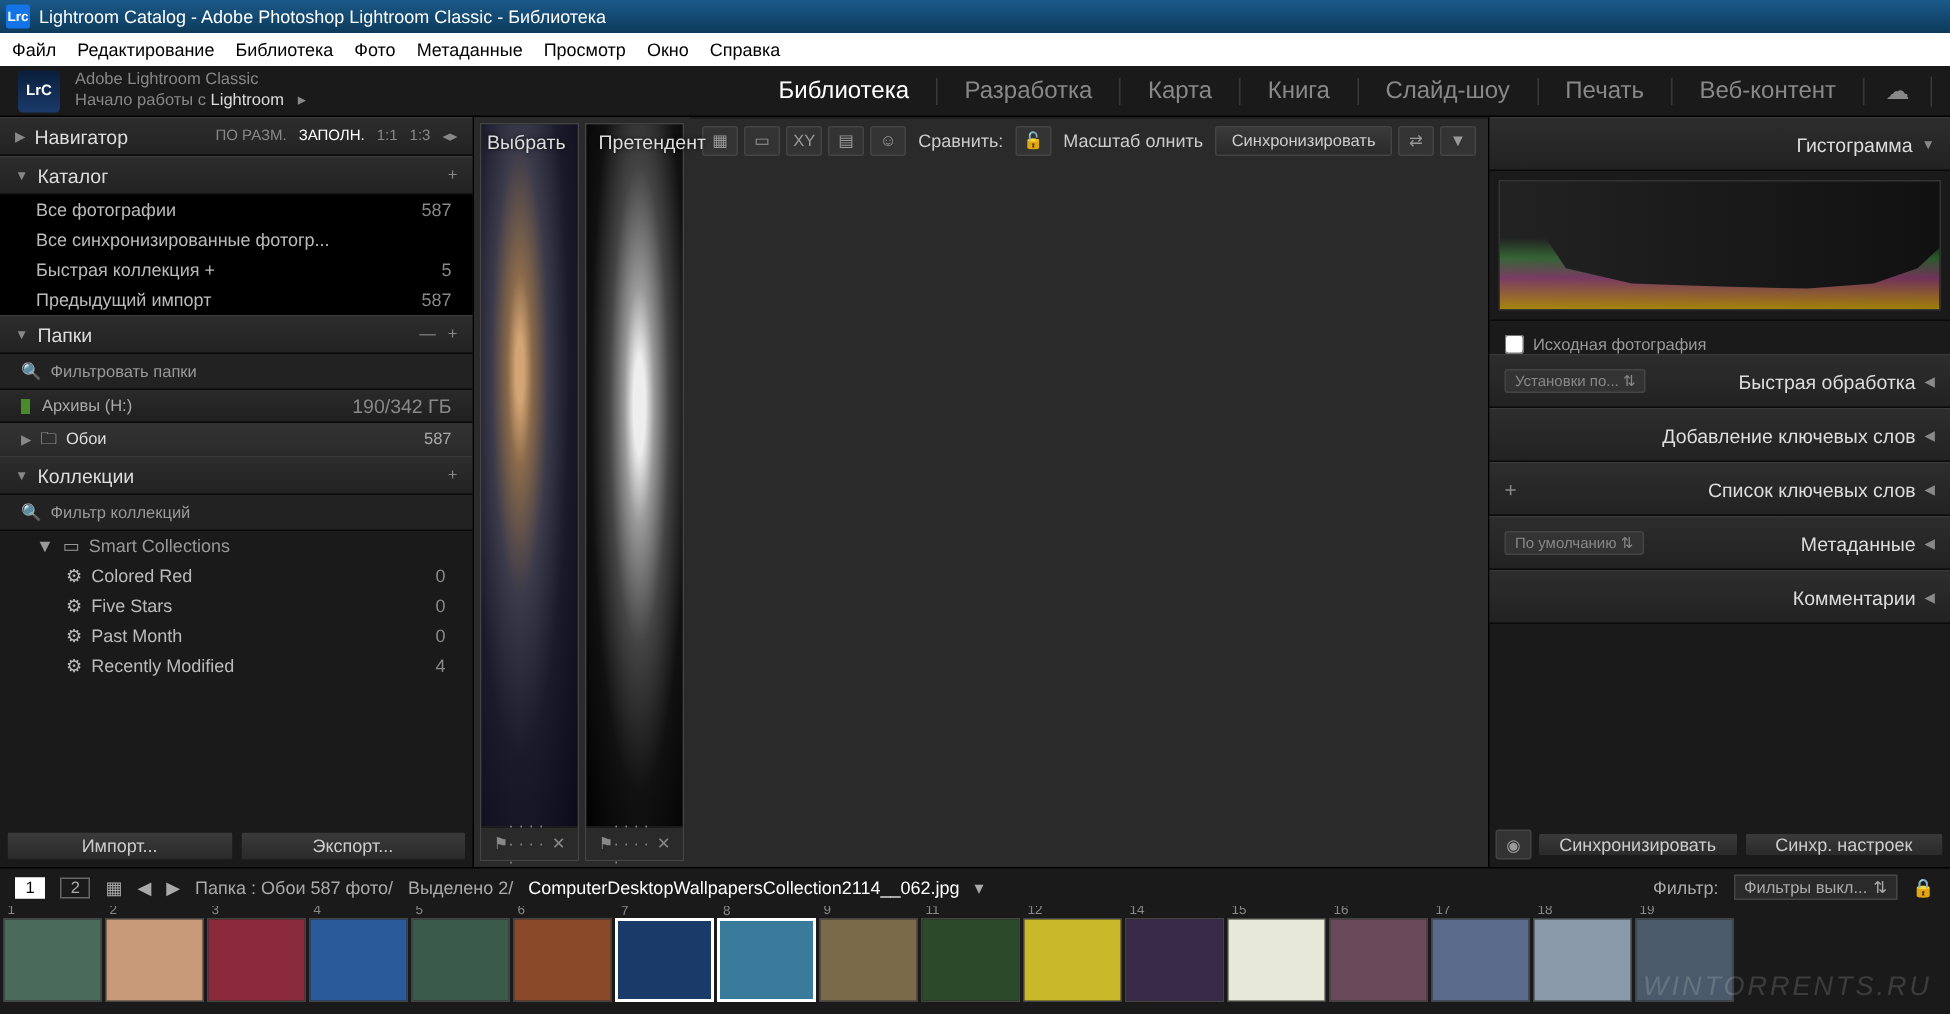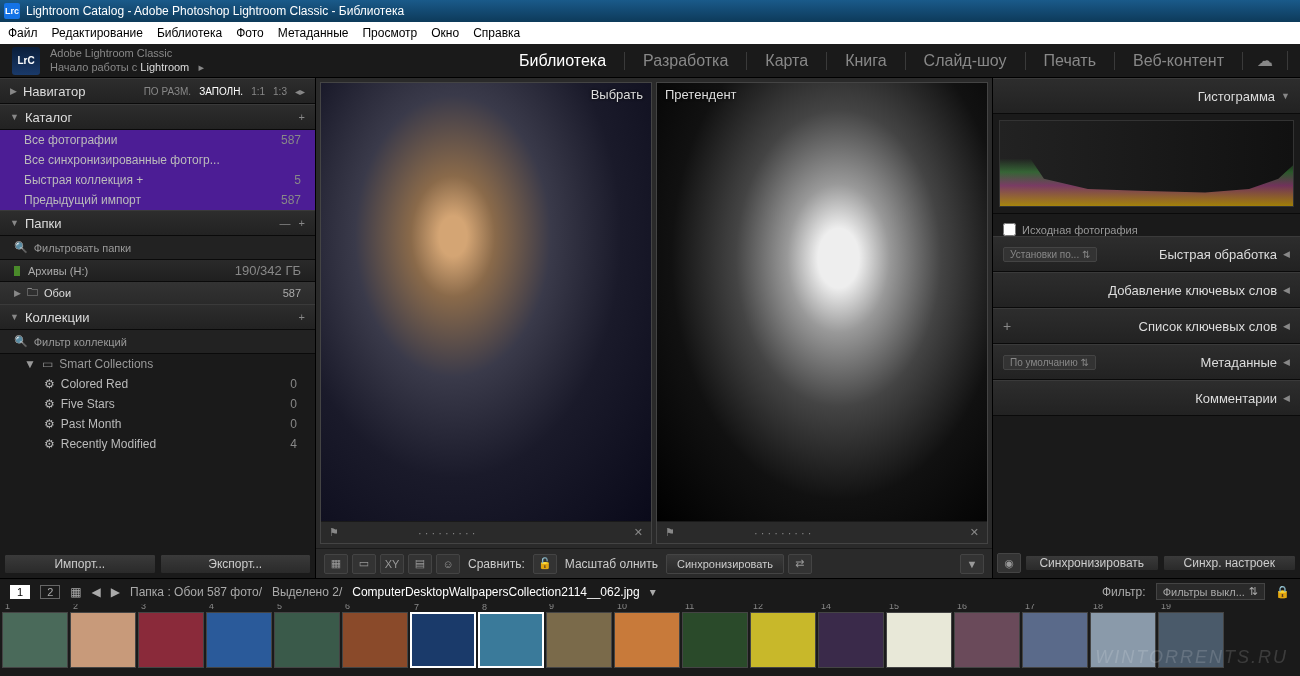--- a/index.html
+++ b/index.html
@@ -13,26 +13,26 @@
 .lrc-logo{width:28px;height:28px;background:linear-gradient(#0a1e3a,#1a3a6a);border-radius:3px;display:flex;align-items:center;justify-content:center;font-size:10px;font-weight:bold;color:#fff;margin-right:10px}
 .identity-text{color:#888;font-size:11px;line-height:1.2}
 .identity-text .lr{color:#ddd;font-weight:500}
 .module-picker{margin-left:auto;display:flex;align-items:center;gap:0}
 .module-picker span{padding:0 18px;color:#888;font-size:16px;cursor:pointer;border-right:1px solid #3a3a3a}
 .module-picker span.active{color:#fff}
 .module-picker .cloud{padding:0 14px;font-size:16px}
 .main-area{flex:1;display:flex;min-height:0}
 .left-panel{width:316px;background:#1a1a1a;display:flex;flex-direction:column;border-right:1px solid #000}
 .right-panel{width:308px;background:#1a1a1a;display:flex;flex-direction:column;border-left:1px solid #000}
-.center{flex:1;display:flex;flex-direction:column;background:#2a2a2a}
+.center{flex:1;display:flex;flex-direction:row;background:#2a2a2a}
 .panel-header{height:26px;background:linear-gradient(#2d2d2d,#222);display:flex;align-items:center;padding:0 10px;border-bottom:1px solid #0a0a0a;border-top:1px solid #3a3a3a}
 .panel-header .tri{margin-right:6px;color:#888;font-size:9px}
 .panel-header .title{color:#ddd;font-size:13px}
 .panel-header .tools{margin-left:auto;color:#888;font-size:11px;display:flex;gap:8px}
-.catalog-list{background:#4c1d95}
+.catalog-list{background:#000000}
 .catalog-row{height:20px;display:flex;align-items:center;padding:0 14px 0 24px;color:#bbb;font-size:12px}
 .catalog-row .cnt{margin-left:auto;color:#888}
 .filter-row{height:24px;background:#222;display:flex;align-items:center;padding:0 14px;border-bottom:1px solid #0a0a0a;color:#999}
 .filter-row .mag{margin-right:6px}
 .folder-drive{height:22px;background:linear-gradient(#2a2a2a,#1f1f1f);display:flex;align-items:center;padding:0 14px;color:#aaa;border-bottom:1px solid #0a0a0a}
 .folder-drive .led{width:6px;height:10px;background:#4a8a2a;margin-right:8px}
 .folder-drive .stats{margin-left:auto;font-size:13px;color:#888}
 .folder-row{height:22px;background:linear-gradient(#333,#2a2a2a);display:flex;align-items:center;padding:0 14px;color:#ddd}
 .folder-row .tri{margin-right:6px;font-size:9px;color:#888}
 .folder-row .fico{margin-right:6px}
@@ -350,24 +350,20 @@
       </div>
       <div class="thumb sel">
         <div class="num">8</div>
         <div class="thumb-img" style="background: rgb(58, 122, 154);"></div>
       </div>
       <div class="thumb">
         <div class="num">9</div>
         <div class="thumb-img" style="background: rgb(122, 106, 74);"></div>
       </div>
       <div class="thumb">
-        <div class="num">10</div>
-        <div class="thumb-img" style="background: rgb(200, 122, 58);"></div>
-      </div>
-      <div class="thumb">
         <div class="num">11</div>
         <div class="thumb-img" style="background: rgb(42, 74, 42);"></div>
       </div>
       <div class="thumb">
         <div class="num">12</div>
         <div class="thumb-img" style="background: rgb(200, 184, 42);"></div>
       </div>
       <div class="thumb">
         <div class="num">14</div>
         <div class="thumb-img" style="background: rgb(58, 42, 74);"></div>

